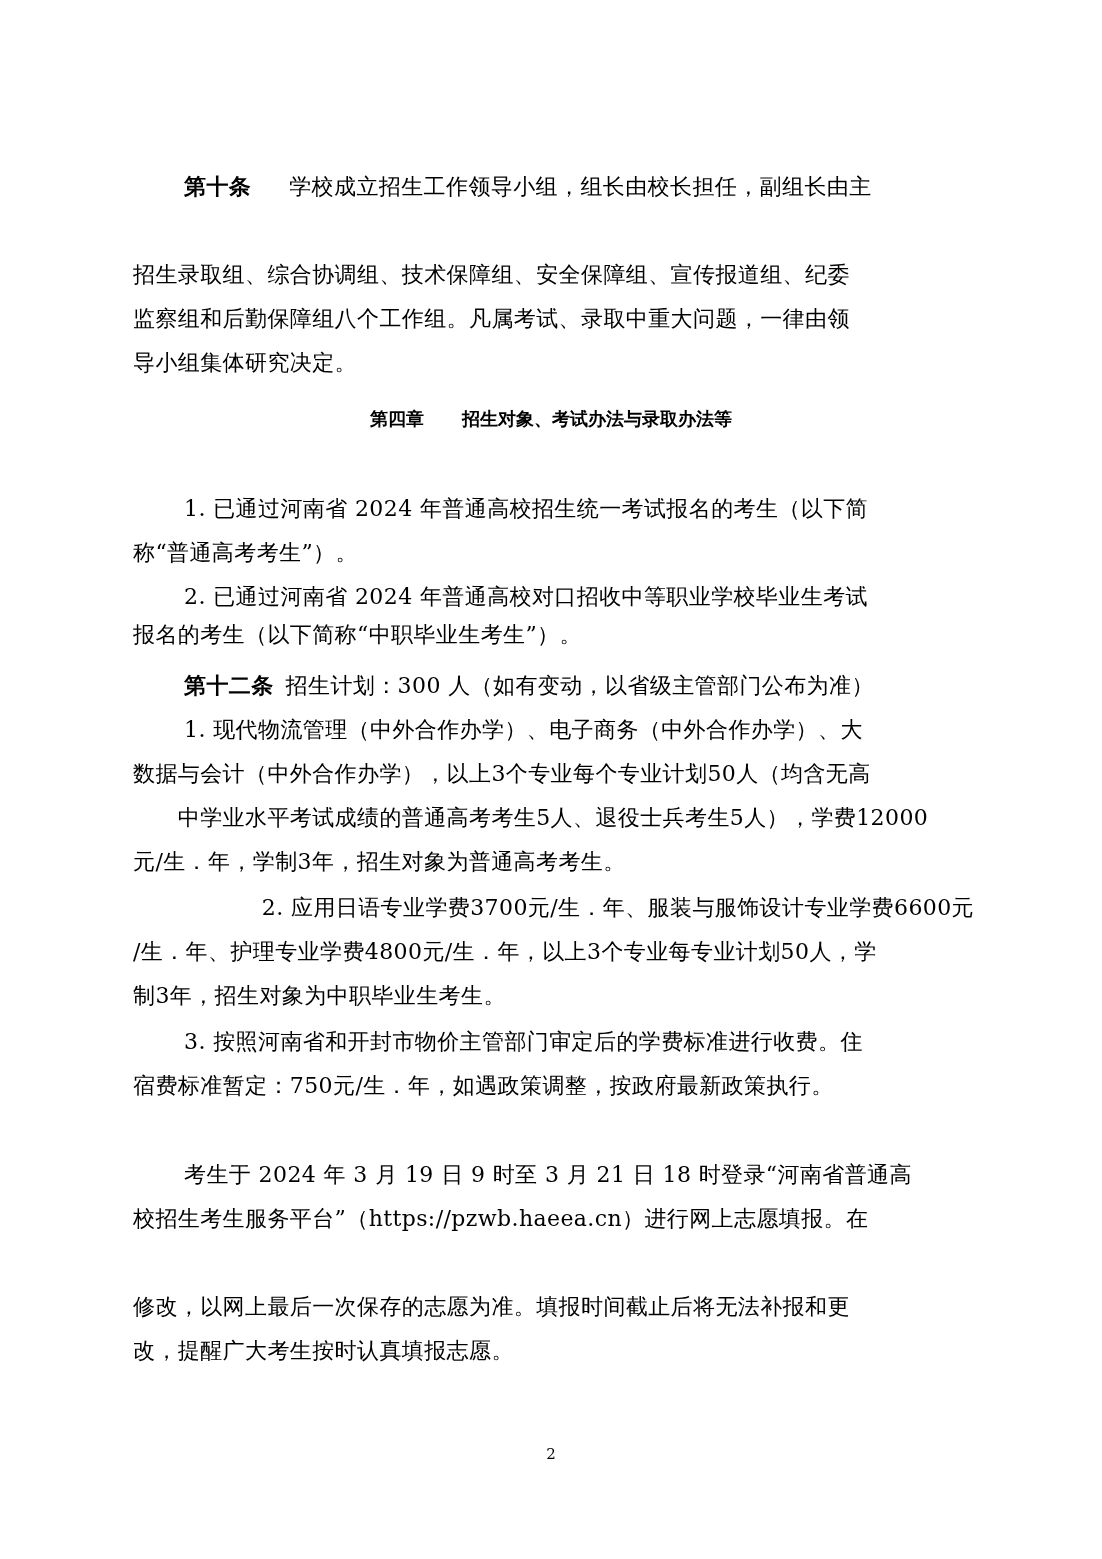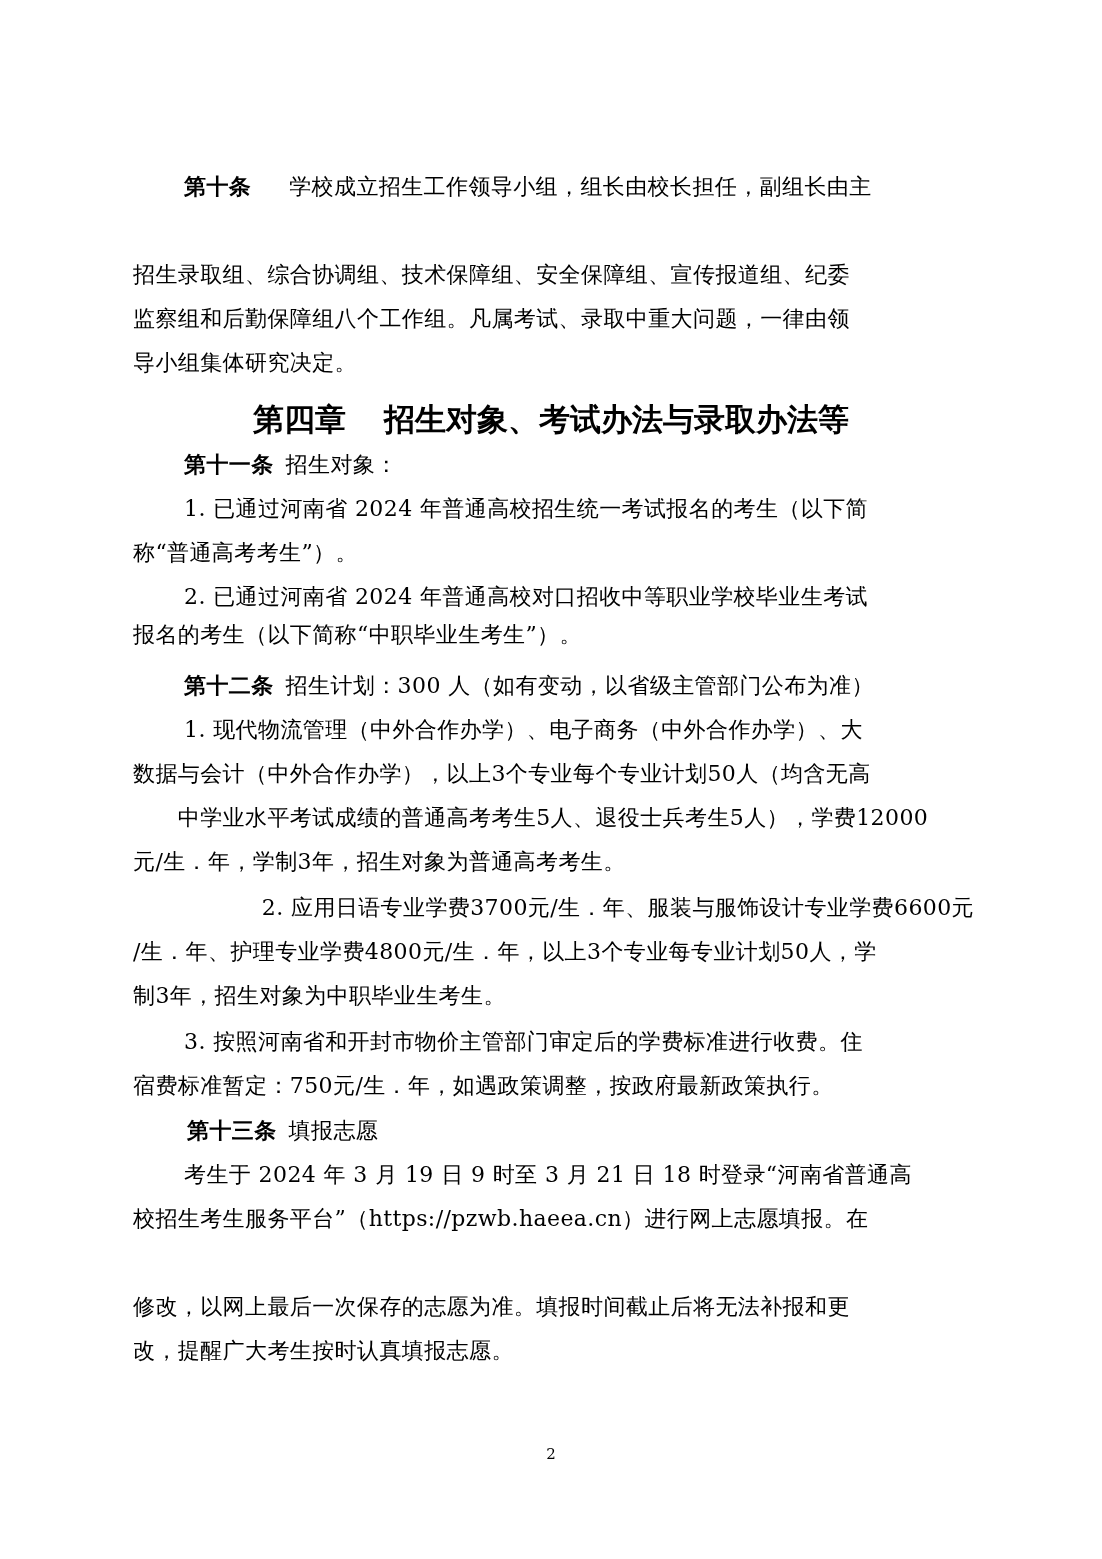--- a/index.html
+++ b/index.html
@@ -3,21 +3,21 @@
   <meta charset="utf-8">
   <style>
     html, body { margin: 0; padding: 0; background: #ffffff; }
     body { width: 1102px; height: 1559px; position: relative; overflow: hidden;
       font-family: "DejaVu Serif", "Liberation Serif", serif; color: #000; }
     .page { position: absolute; left: 0; top: 0; width: 1102px; height: 1559px; }
     .line { position: absolute; left: 133px; width: 840px; font-size: 22px; line-height: 30px;
       white-space: nowrap; letter-spacing: 0.4px; }
     .indent { left: 184px; width: 790px; }
     .bold { font-family: "DejaVu Sans", "Liberation Sans", sans-serif; font-weight: bold; }
-    .heading { position: absolute; left: 0; width: 1102px; text-align: center; font-size: 31px;
+    .heading { position: absolute; left: 0; width: 1102px; text-align: center; font-size: 18px;
       line-height: 30px; font-family: "DejaVu Sans", "Liberation Sans", sans-serif; font-weight: bold; }
     .gap { display: inline-block; width: 38px; }
     .gap-s { display: inline-block; width: 12px; }
     .page-num { position: absolute; left: 0; width: 1102px; top: 1444px; text-align: center;
       font-size: 15px; line-height: 20px; }
   </style>
 </head>
 <body>
 
 <div class="page">
@@ -26,43 +26,37 @@
     <span class="bold">第十条</span><span class="gap"></span><span>学校成立招生工作领导小组，组长由校长担任，副组长由主</span>
   </div>
   <div class="line" style="top:260px;">招生录取组、综合协调组、技术保障组、安全保障组、宣传报道组、纪委</div>
   <div class="line" style="top:304px;">监察组和后勤保障组八个工作组。凡属考试、录取中重大问题，一律由领</div>
   <div class="line" style="top:348px;">导小组集体研究决定。</div>
 
   <div class="heading" style="top:404px;">
     <span>第四章</span><span class="gap"></span><span>招生对象、考试办法与录取办法等</span>
   </div>
 
-  <div class="line indent" style="top:450px;">
-    <span class="bold">第十一条</span><span class="gap-s"></span><span>招生对象：</span>
-  </div>
   <div class="line indent" style="top:494px;">1. 已通过河南省 2024 年普通高校招生统一考试报名的考生（以下简</div>
   <div class="line" style="top:538px;">称“普通高考考生”）。</div>
   <div class="line indent" style="top:582px;">2. 已通过河南省 2024 年普通高校对口招收中等职业学校毕业生考试</div>
   <div class="line" style="top:620px;">报名的考生（以下简称“中职毕业生考生”）。</div>
 
   <div class="line indent" style="top:671px;">
     <span class="bold">第十二条</span><span class="gap-s"></span><span>招生计划：300 人（如有变动，以省级主管部门公布为准）</span>
   </div>
   <div class="line indent" style="top:715px;">1. 现代物流管理（中外合作办学）、电子商务（中外合作办学）、大</div>
   <div class="line" style="top:759px;">数据与会计（中外合作办学），以上3个专业每个专业计划50人（均含无高</div>
   <div class="line" style="top:803px;text-align:center;">中学业水平考试成绩的普通高考考生5人、退役士兵考生5人），学费12000</div>
   <div class="line" style="top:847px;">元/生．年，学制3年，招生对象为普通高考考生。</div>
   <div class="line indent" style="top:893px;text-align:right;">2. 应用日语专业学费3700元/生．年、服装与服饰设计专业学费6600元</div>
   <div class="line" style="top:937px;">/生．年、护理专业学费4800元/生．年，以上3个专业每专业计划50人，学</div>
   <div class="line" style="top:981px;">制3年，招生对象为中职毕业生考生。</div>
   <div class="line indent" style="top:1027px;">3. 按照河南省和开封市物价主管部门审定后的学费标准进行收费。住</div>
   <div class="line" style="top:1071px;">宿费标准暂定：750元/生．年，如遇政策调整，按政府最新政策执行。</div>
 
-  <div class="line" style="top:1116px; left:187px;">
-    <span class="bold">第十三条</span><span class="gap-s"></span><span>填报志愿</span>
-  </div>
   <div class="line indent" style="top:1160px;">考生于 2024 年 3 月 19 日 9 时至 3 月 21 日 18 时登录“河南省普通高</div>
   <div class="line" style="top:1204px;">校招生考生服务平台”（https://pzwb.haeea.cn）进行网上志愿填报。在</div>
   <div class="line" style="top:1292px;">修改，以网上最后一次保存的志愿为准。填报时间截止后将无法补报和更</div>
   <div class="line" style="top:1336px;">改，提醒广大考生按时认真填报志愿。</div>
 
   <div class="page-num">2</div>
 </div>
 
 </body></html>

